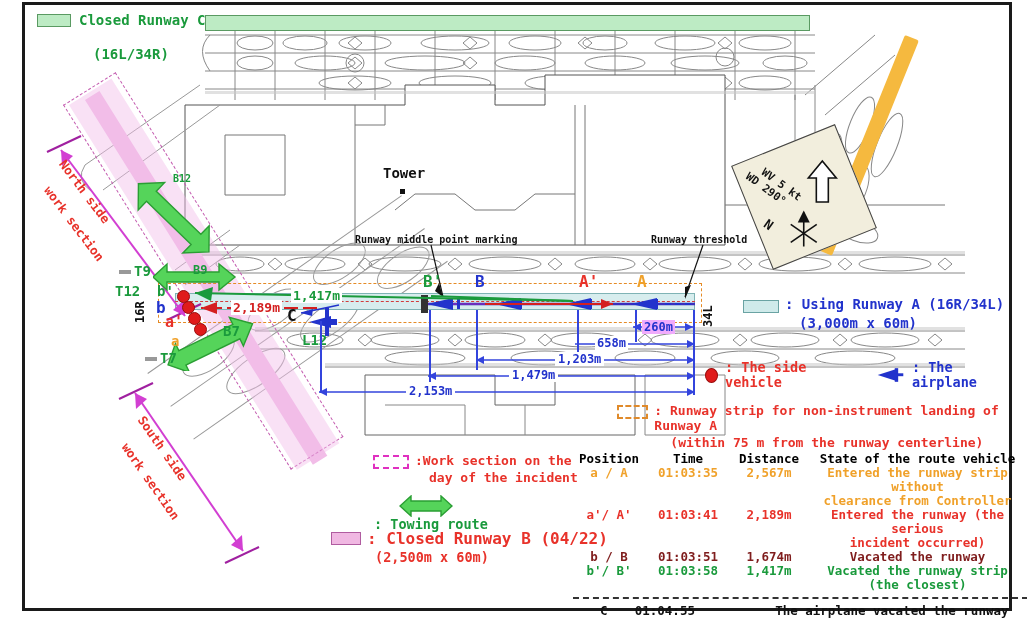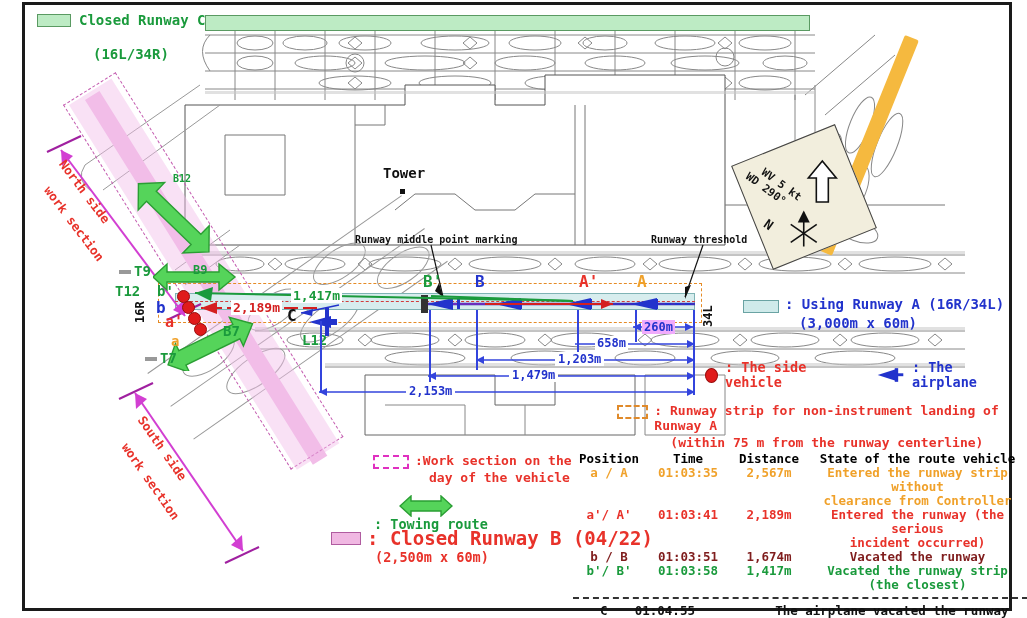--- a/index.html
+++ b/index.html
@@ -453,35 +453,35 @@
       <div style="margin-left:6px;">
         <div class="legtx lbl-red" style="font-size:13px;">: Runway strip for non-instrument landing of Runway A</div>
         <div class="legtx lbl-red" style="font-size:13px;margin-left:16px;margin-top:2px;">(within 75 m from the runway centerline)</div>
       </div>
     </div>
 
     <div class="abs" style="left:348px;top:448px;display:flex;align-items:flex-start;">
       <span class="sw sw-dashmag" style="margin-top:2px;"></span>
       <div style="margin-left:6px;">
         <div class="legtx lbl-red" style="font-size:13px;">:Work section on the</div>
-        <div class="legtx lbl-red" style="font-size:13px;margin-left:14px;margin-top:2px;">day of the vehicle</div>
+        <div class="legtx lbl-red" style="font-size:13px;margin-left:14px;margin-top:2px;">day of the incident</div>
       </div>
     </div>
 
     <div class="abs" style="left:340px;top:490px;display:flex;align-items:center;flex-direction:column;">
       <svg width="54" height="22" viewBox="0 0 54 22">
         <path d="M12 6 H42 V1 L53 11 L42 21 V16 H12 V21 L1 11 L12 1 Z" fill="#55d45a" stroke="#2a9e33" stroke-width="1.4"></path>
       </svg>
       <span class="legtx lbl-green" style="margin-left:9px;font-size:13.5px;">: Towing route</span>
     </div>
 
     <div class="abs" style="left:306px;top:526px;">
       <div style="display:flex;align-items:center;">
         <span class="sw sw-pink"></span>
-        <span class="legtx lbl-red" style="margin-left:6px;font-size:19px;">: Closed Runway B (04/22)</span>
+        <span class="legtx lbl-red" style="margin-left:6px;font-size:16px;">: Closed Runway B (04/22)</span>
       </div>
       <div class="legtx lbl-red" style="margin-left:44px;font-size:13.5px;margin-top:4px;">(2,500m x 60m)</div>
     </div>
 
     <div id="evt">
       <table>
         <thead>
           <tr>
             <th class="c-pos">Position</th>
             <th class="c-time">Time</th>

